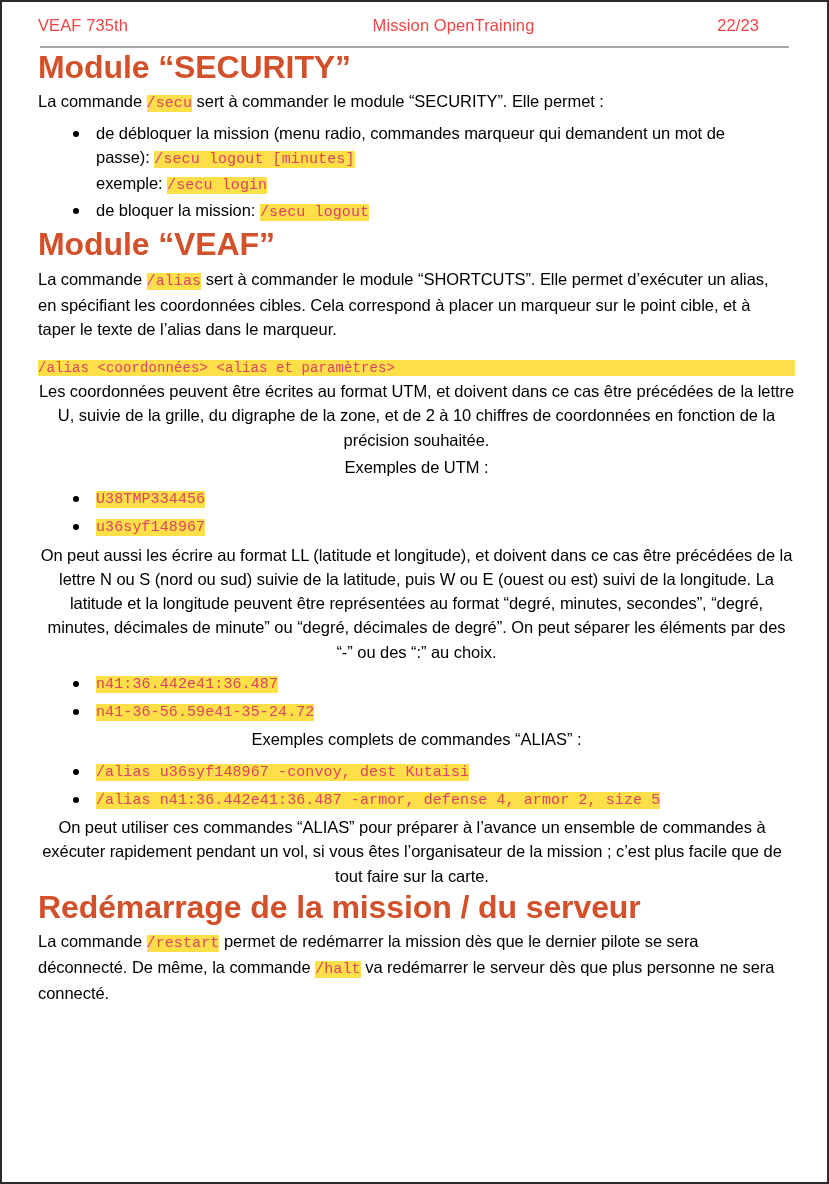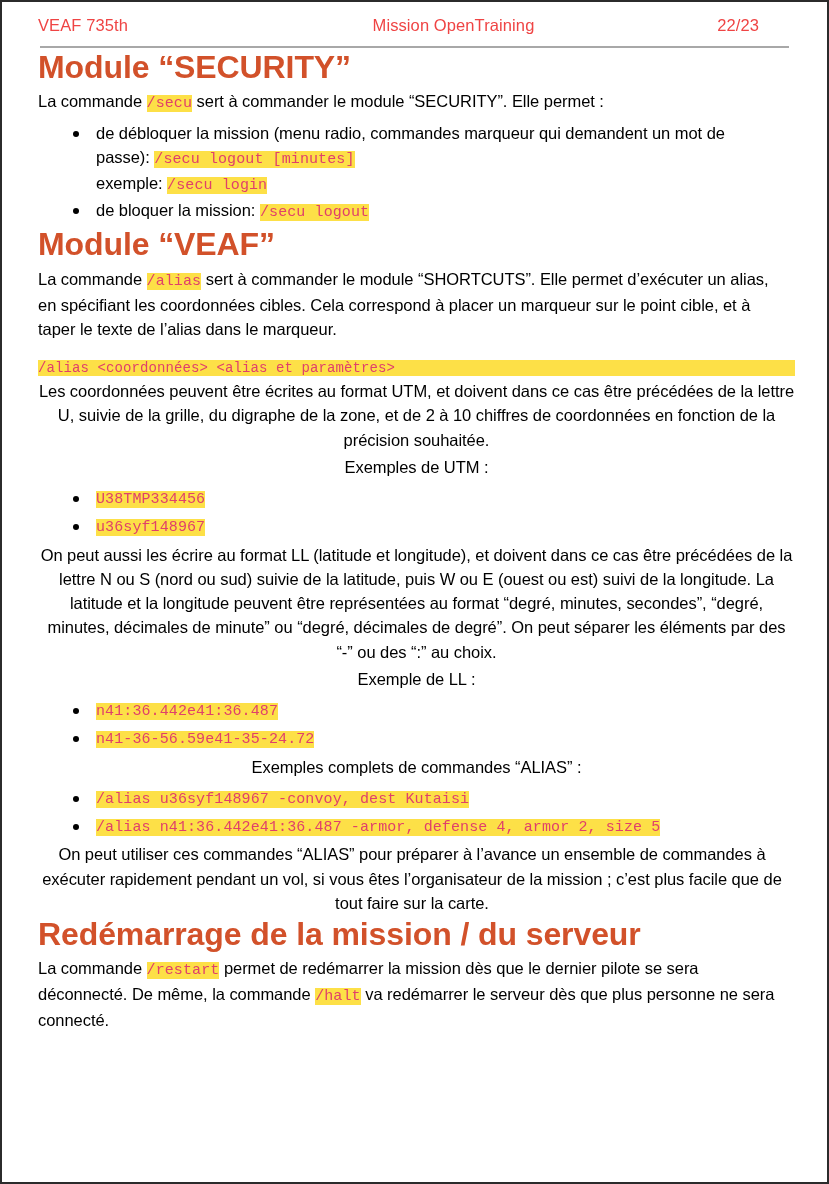--- a/index.html
+++ b/index.html
@@ -142,21 +142,20 @@
 
   <p class="body gap-top">Exemples de UTM :</p>
 
   <ul class="bul code-list">
     <li><code>U38TMP334456</code></li>
     <li><code>u36syf148967</code></li>
   </ul>
 
   <p class="body gap-top">On peut aussi les écrire au format LL (latitude et longitude), et doivent dans ce cas être précédées de la lettre N ou S (nord ou sud) suivie de la latitude, puis W ou E (ouest ou est) suivi de la longitude. La latitude et la longitude peuvent être représentées au format “degré, minutes, secondes”, “degré, minutes, décimales de minute” ou “degré, décimales de degré”. On peut séparer les éléments par des “-” ou des “:” au choix.</p>
 
-  <p class="body gap-top">Exemple de LL :</p>
 
   <ul class="bul code-list">
     <li><code>n41:36.442e41:36.487</code></li>
     <li><code>n41-36-56.59e41-35-24.72</code></li>
   </ul>
 
   <p class="body gap-top">Exemples complets de commandes “ALIAS” :</p>
 
   <ul class="bul code-list">
     <li><code>/alias u36syf148967 -convoy, dest Kutaisi</code></li>

